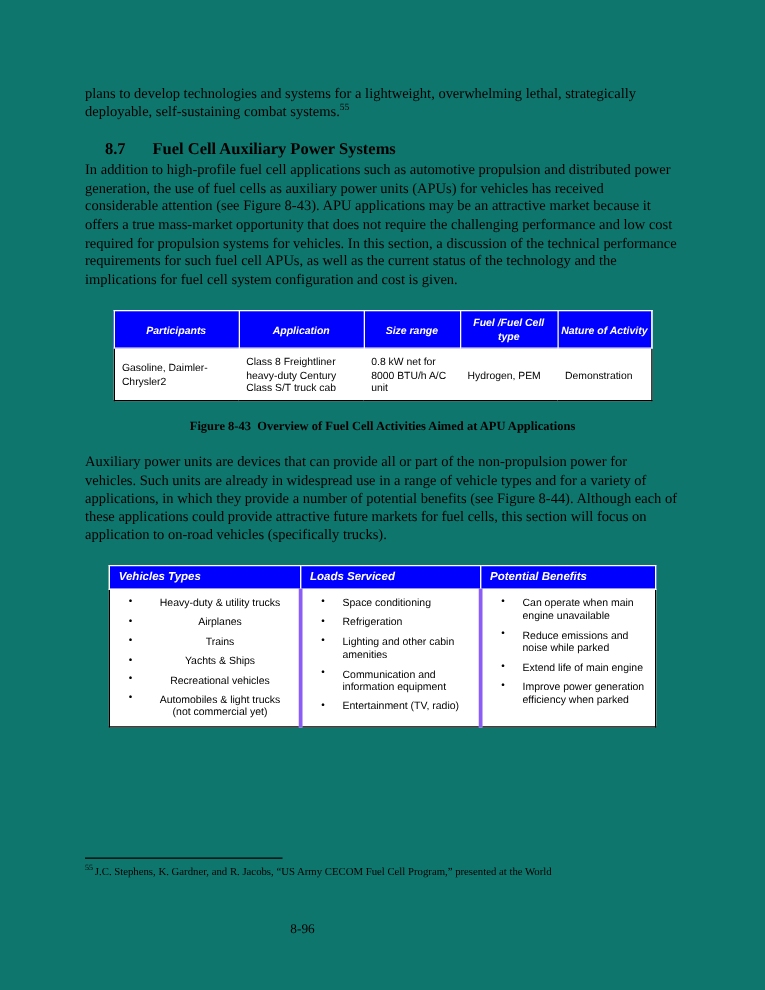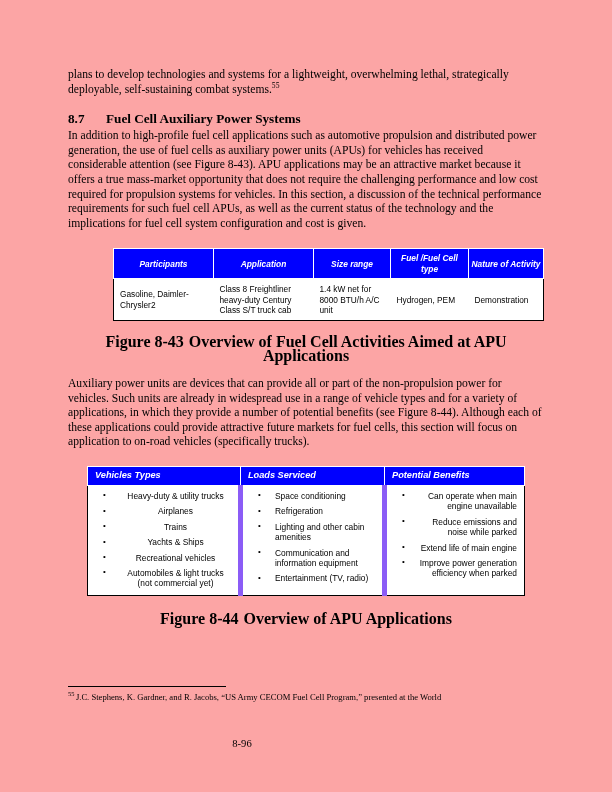--- a/index.html
+++ b/index.html
@@ -4,21 +4,21 @@
 <style>
   html, body {
     margin: 0;
     padding: 0;
     background: #ffffff;
   }
   .page {
     position: relative;
     width: 612px;
     height: 792px;
-    background: #fca5a5;
+    background: #0f766e;
     font-family: "Liberation Serif", serif;
     color: #000000;
     overflow: hidden;
   }
   .body-col {
     position: absolute;
     left: 68px;
     top: 68px;
     width: 476px;
   }
@@ -38,28 +38,29 @@
   h2.section-heading {
     margin: 14px 0 2px 0;
     font-family: "Liberation Serif", serif;
     font-size: 13.2px;
     font-weight: bold;
     line-height: 16px;
   }
   h2.section-heading .num {
     display: inline-block;
     width: 38px;
+    margin-left: 16px;
   }
   .spacer-14 { height: 14px; }
 
   
   .fig-table-wrap {
     margin: 17px 0 0 0;
     display: flex;
-    justify-content: flex-end;
+    justify-content: center;
   }
   table.fc-table {
     border-collapse: collapse;
     border: 1.2px solid #000;
     width: 430px;
     background: #fff;
     table-layout: fixed;
   }
   table.fc-table thead th {
     background: #0000ff;
@@ -91,21 +92,21 @@
   .col-a { width: 100px; }
   .col-b { width: 100px; }
   .col-c { width: 77px; }
   .col-d { width: 78px; }
   .col-e { width: 75px; }
 
   .fig-caption {
     margin: 14px 0 0 0;
     text-align: center;
     font-family: "Liberation Serif", serif;
-    font-size: 16px;
+    font-size: 10px;
     font-weight: bold;
     line-height: 14px;
   }
   .fig-caption .capnum { margin-right: 5px; }
 
   
   .apu-table-wrap {
     margin: 16px 0 16px 0;
     display: flex;
     justify-content: center;
@@ -125,26 +126,26 @@
     font-weight: bold;
     font-style: italic;
     text-align: left;
     padding: 3.5px 6px 3.5px 7px;
     border: 1px solid #ffffff;
     line-height: 11px;
   }
   table.apu-table tbody td {
     vertical-align: top;
     padding: 5px 5px 6px 2px;
-    border-left: 5px solid #8b5cf6;
+    border-left: 3px solid #8b5cf6;
     border-right: 1px solid #000;
     background: #fff;
   }
   table.apu-table tbody td:first-child { border-left: none; text-align: center; }
-  table.apu-table tbody td:last-child  { border-right: none; text-align: right; }
+  table.apu-table tbody td:last-child  { border-right: none; }
   ul.bullets {
     margin: 0;
     padding: 0 0 0 4px;
     list-style: none;
   }
   ul.bullets li {
     font-family: "Liberation Sans", sans-serif;
     font-size: 8.4px;
     line-height: 10.4px;
     color: #000;
@@ -234,21 +235,21 @@
             <th>Application</th>
             <th>Size range</th>
             <th>Fuel /Fuel Cell type</th>
             <th>Nature of Activity</th>
           </tr>
         </thead>
         <tbody>
           <tr>
             <td>Gasoline, Daimler-Chrysler2</td>
             <td>Class 8 Freightliner heavy-duty Century Class S/T truck cab</td>
-            <td>1.4 kW net for 8000 BTU/h A/C unit</td>
+            <td>0.8 kW net for 8000 BTU/h A/C unit</td>
             <td>Hydrogen, PEM</td>
             <td>Demonstration</td>
           </tr>
         </tbody>
       </table>
     </div>
 
     <div class="fig-caption"><span class="capnum">Figure 8-43</span><span>Overview of Fuel Cell Activities Aimed at APU Applications</span></div>
 
     <div class="spacer-14"></div>
@@ -296,21 +297,20 @@
                 <li>Reduce emissions and noise while parked</li>
                 <li>Extend life of main engine</li>
                 <li>Improve power generation efficiency when parked</li>
               </ul>
             </td>
           </tr>
         </tbody>
       </table>
     </div>
 
-    <div class="fig-caption"><span class="capnum">Figure 8-44</span><span>Overview of APU Applications</span></div>
 
   </div>
 
   <div class="footnote-area">
     <div class="footnote-rule"></div>
     <div class="footnote-text"><span class="fnum">55</span><span>J.C. Stephens, K. Gardner, and R. Jacobs, “US Army CECOM Fuel Cell Program,” presented at the World</span></div>
   </div>
 
   <div class="page-number">8-96</div>
 

